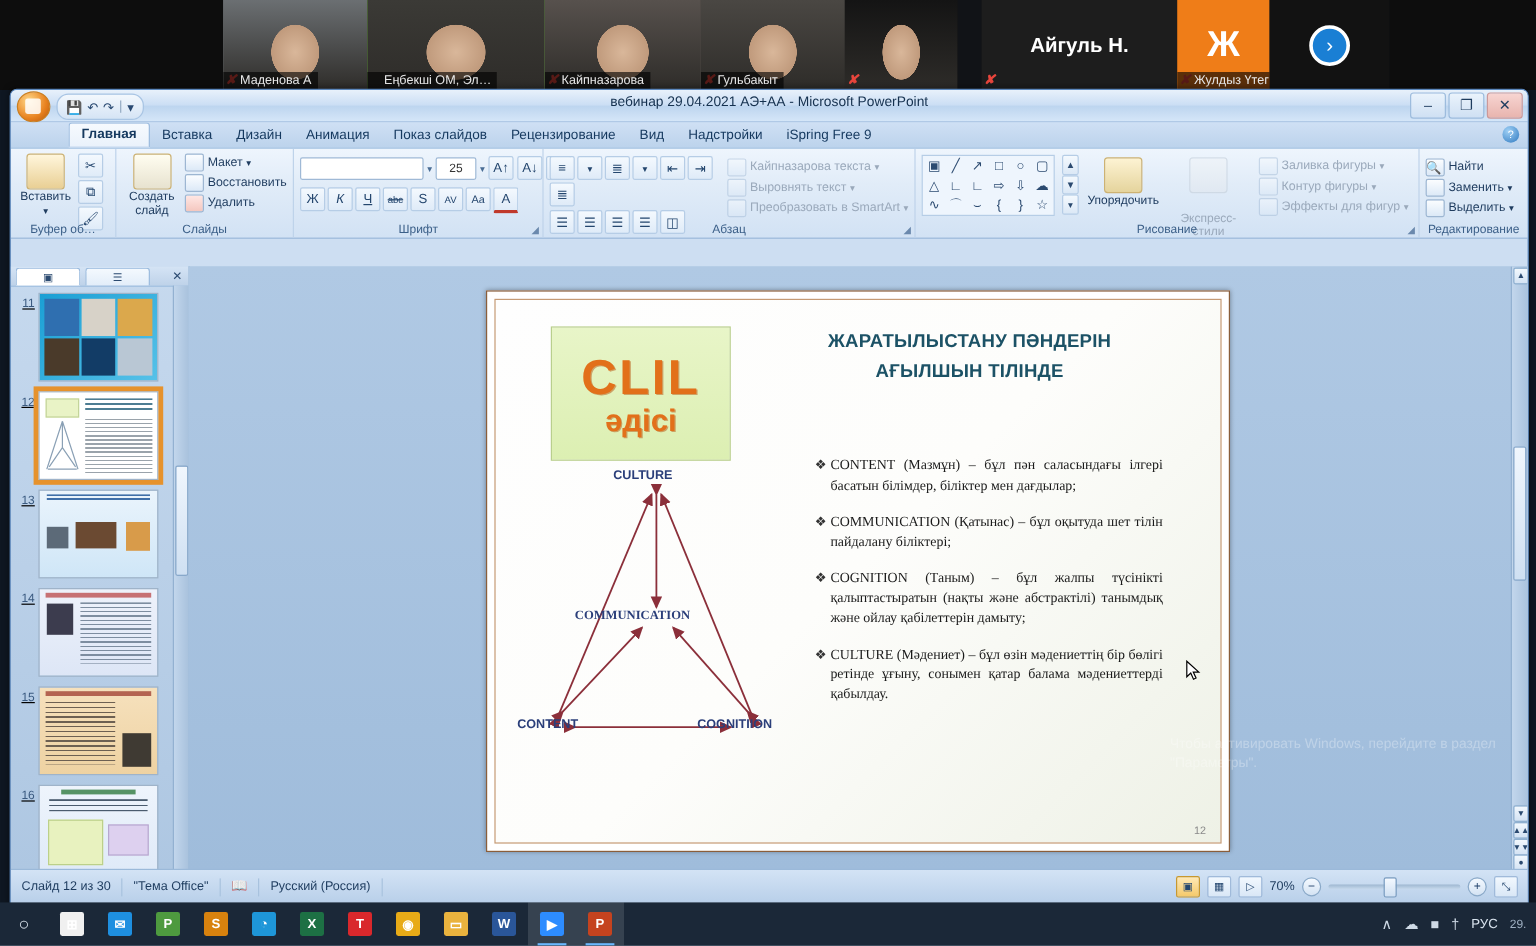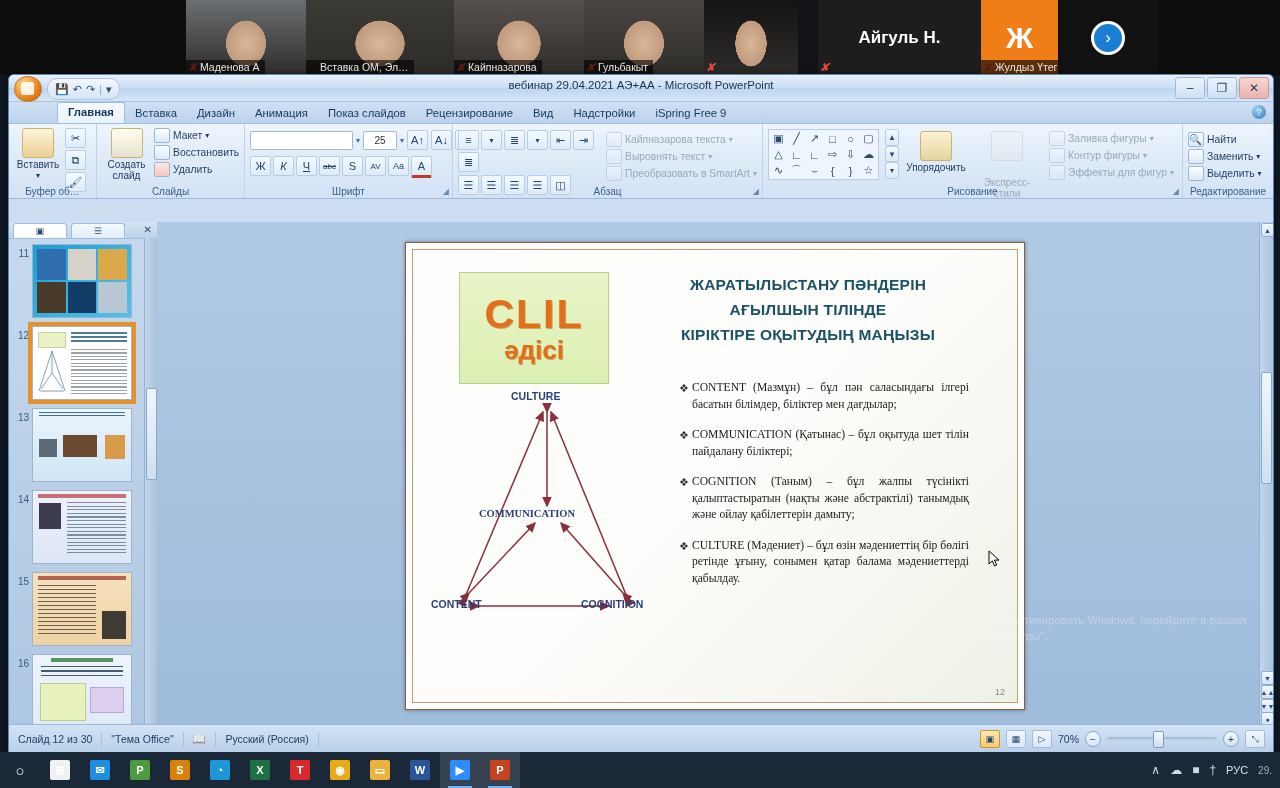--- a/index.html
+++ b/index.html
@@ -181,21 +181,21 @@
   }
   .ptab{
     width:52px;height:14px;margin-left:4px;border:1px solid #9ebddf;
     border-bottom:none;border-radius:3px 3px 0 0;
     background:linear-gradient(180deg,#f4f9fe,#e2edf9);
     display:flex;align-items:center;justify-content:center;font-size:9px;color:#2b4a70;
   }
   .ptab.act{background:#fff;}
   .pclose{position:absolute;right:5px;top:2px;font-size:10px;color:#2b4a70;}
   #thumbs{position:absolute;left:0;top:16px;right:12px;bottom:0;overflow:hidden;padding-top:6px;}
-  .thumbrow{display:flex;align-items:flex-start;margin-bottom:8px;padding-left:2px;}
+  .thumbrow{display:flex;align-items:flex-start;margin-bottom:8px;padding-left:2px;text-decoration:underline;}
   .thnum{width:18px;text-align:right;font-size:10px;color:#3a5a80;padding-top:4px;padding-right:3px;}
   .thumb{
     width:98px;height:72px;background:#fff;border:1px solid #9fb3c9;
     position:relative;overflow:hidden;
   }
   .thumb.sel{outline:4px solid #e6922c;outline-offset:0;}
   #panel-scroll{
     position:absolute;right:0;top:16px;width:12px;bottom:0;
     background:linear-gradient(90deg,#c2d6ec,#a9c2dd);border-left:1px solid #93b1d1;
   }
@@ -325,21 +325,21 @@
 
 <div id="zoom-strip">
     <div class="vid-tile" style="width: 186px; background: rgb(13, 13, 13);"></div>
     <div class="vid-tile" style="width: 120px; background: rgb(107, 111, 114);">
       <div class="face" style="background: radial-gradient(30% 55% at 50% 58%, rgb(217, 183, 154) 0%, rgb(192, 154, 124) 55%, rgba(0, 0, 0, 0) 56%), linear-gradient(rgb(107, 111, 114) 0%, rgb(46, 44, 41) 100%);"></div>
       <span class="mute-ic">✘</span>
       <div class="vid-name">Маденова А</div>
     </div>
     <div class="vid-tile speaking" style="width: 148px; background: rgb(59, 58, 54);">
       <div class="face" style="background: radial-gradient(30% 55% at 50% 58%, rgb(217, 183, 154) 0%, rgb(192, 154, 124) 55%, rgba(0, 0, 0, 0) 56%), linear-gradient(rgb(59, 58, 54) 0%, rgb(46, 44, 41) 100%);"></div>
-      <div class="vid-name">Вставка ОМ, Эл…</div>
+      <div class="vid-name">Еңбекші ОМ, Эл…</div>
     </div>
     <div class="vid-tile" style="width: 130px; background: rgb(87, 81, 77);">
       <div class="face" style="background: radial-gradient(30% 55% at 50% 58%, rgb(217, 183, 154) 0%, rgb(192, 154, 124) 55%, rgba(0, 0, 0, 0) 56%), linear-gradient(rgb(87, 81, 77) 0%, rgb(46, 44, 41) 100%);"></div>
       <span class="mute-ic">✘</span>
       <div class="vid-name">Кайпназарова</div>
     </div>
     <div class="vid-tile" style="width: 120px; background: rgb(74, 71, 67);">
       <div class="face" style="background: radial-gradient(30% 55% at 50% 58%, rgb(217, 183, 154) 0%, rgb(192, 154, 124) 55%, rgba(0, 0, 0, 0) 56%), linear-gradient(rgb(74, 71, 67) 0%, rgb(46, 44, 41) 100%);"></div>
       <span class="mute-ic">✘</span>
       <div class="vid-name">Гульбакыт</div>
@@ -666,21 +666,20 @@
         <div id="slide-inner">
 
           <div id="clil-badge">
             <div class="l1">CLIL</div>
             <div class="l2">әдісі</div>
           </div>
 
           <div id="slide-title">
               <div>ЖАРАТЫЛЫСТАНУ ПӘНДЕРІН</div>
               <div>АҒЫЛШЫН ТІЛІНДЕ</div>
-              <div>КІРІКТІРЕ ОҚЫТУДЫҢ МАҢЫЗЫ</div>
             </div>
 
           <div id="triangle-wrap">
             <svg width="230" height="245" viewBox="0 0 230 245">
               <defs>
                 <marker id="ah" markerWidth="7" markerHeight="7" refX="6" refY="3.2" orient="auto" markerUnits="strokeWidth">
                   <path d="M0,0 L7,3.2 L0,6.4 z" fill="#8b2f3a"></path>
                 </marker>
               </defs>
 

